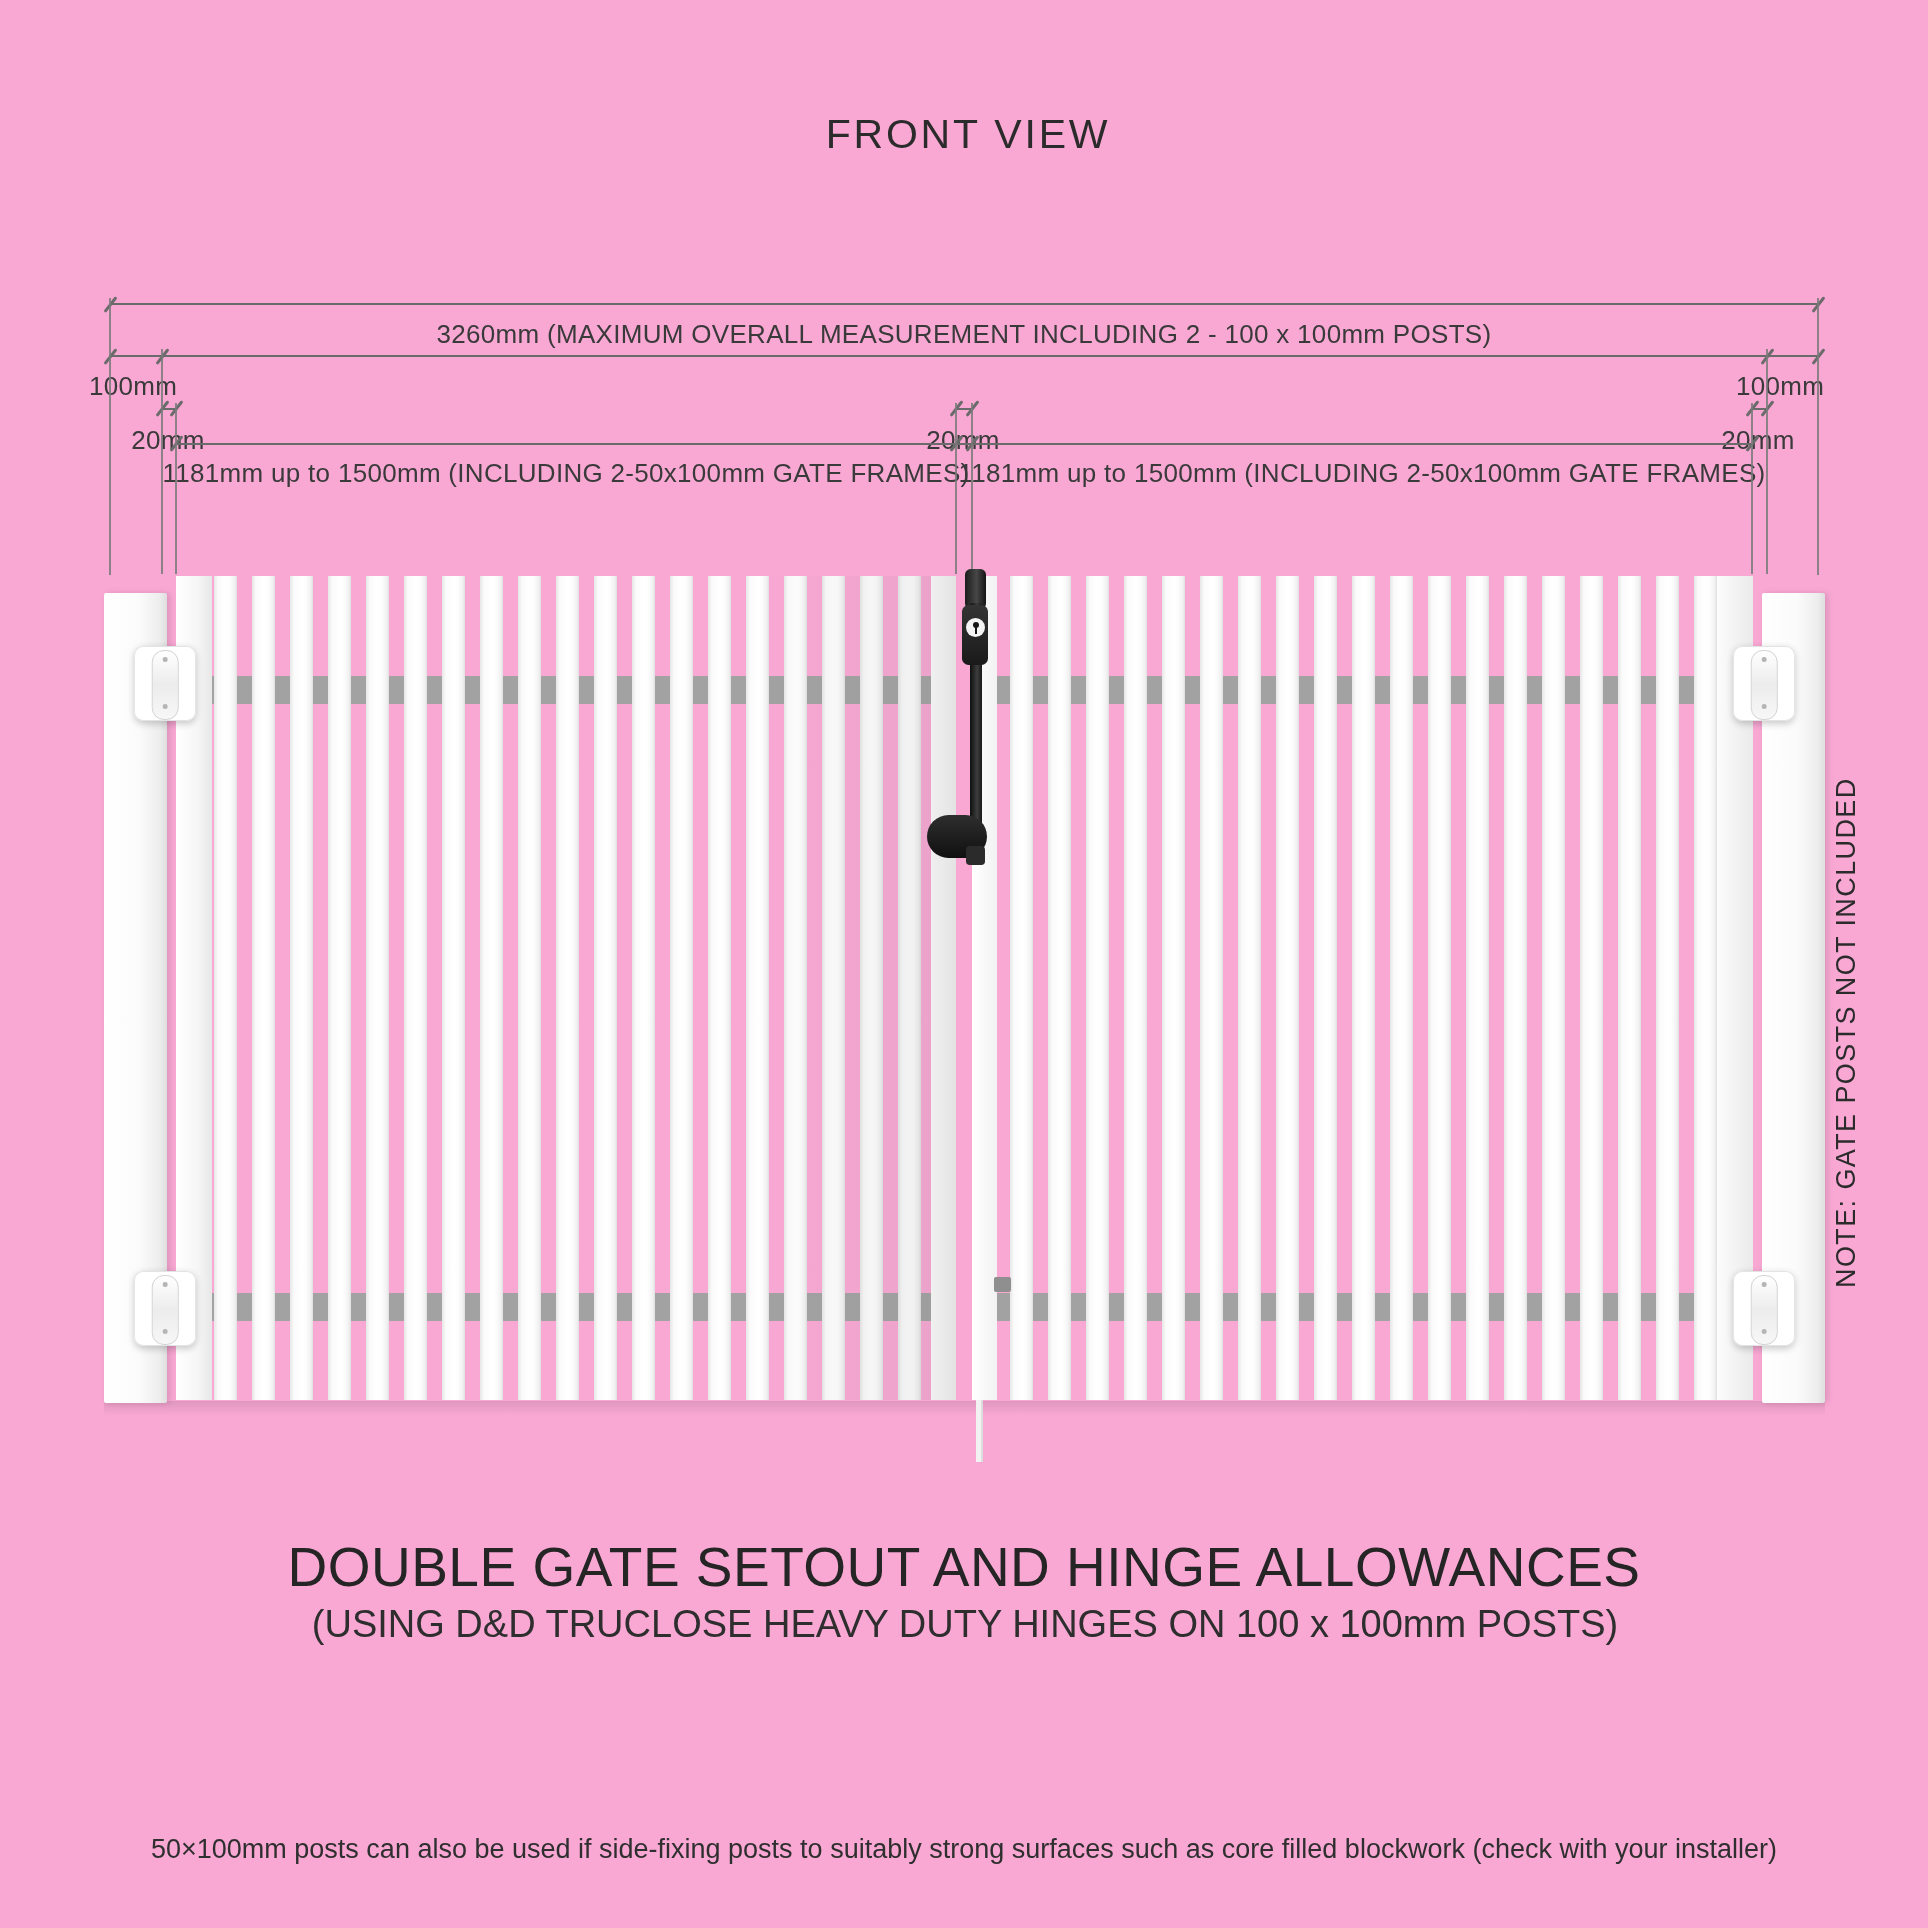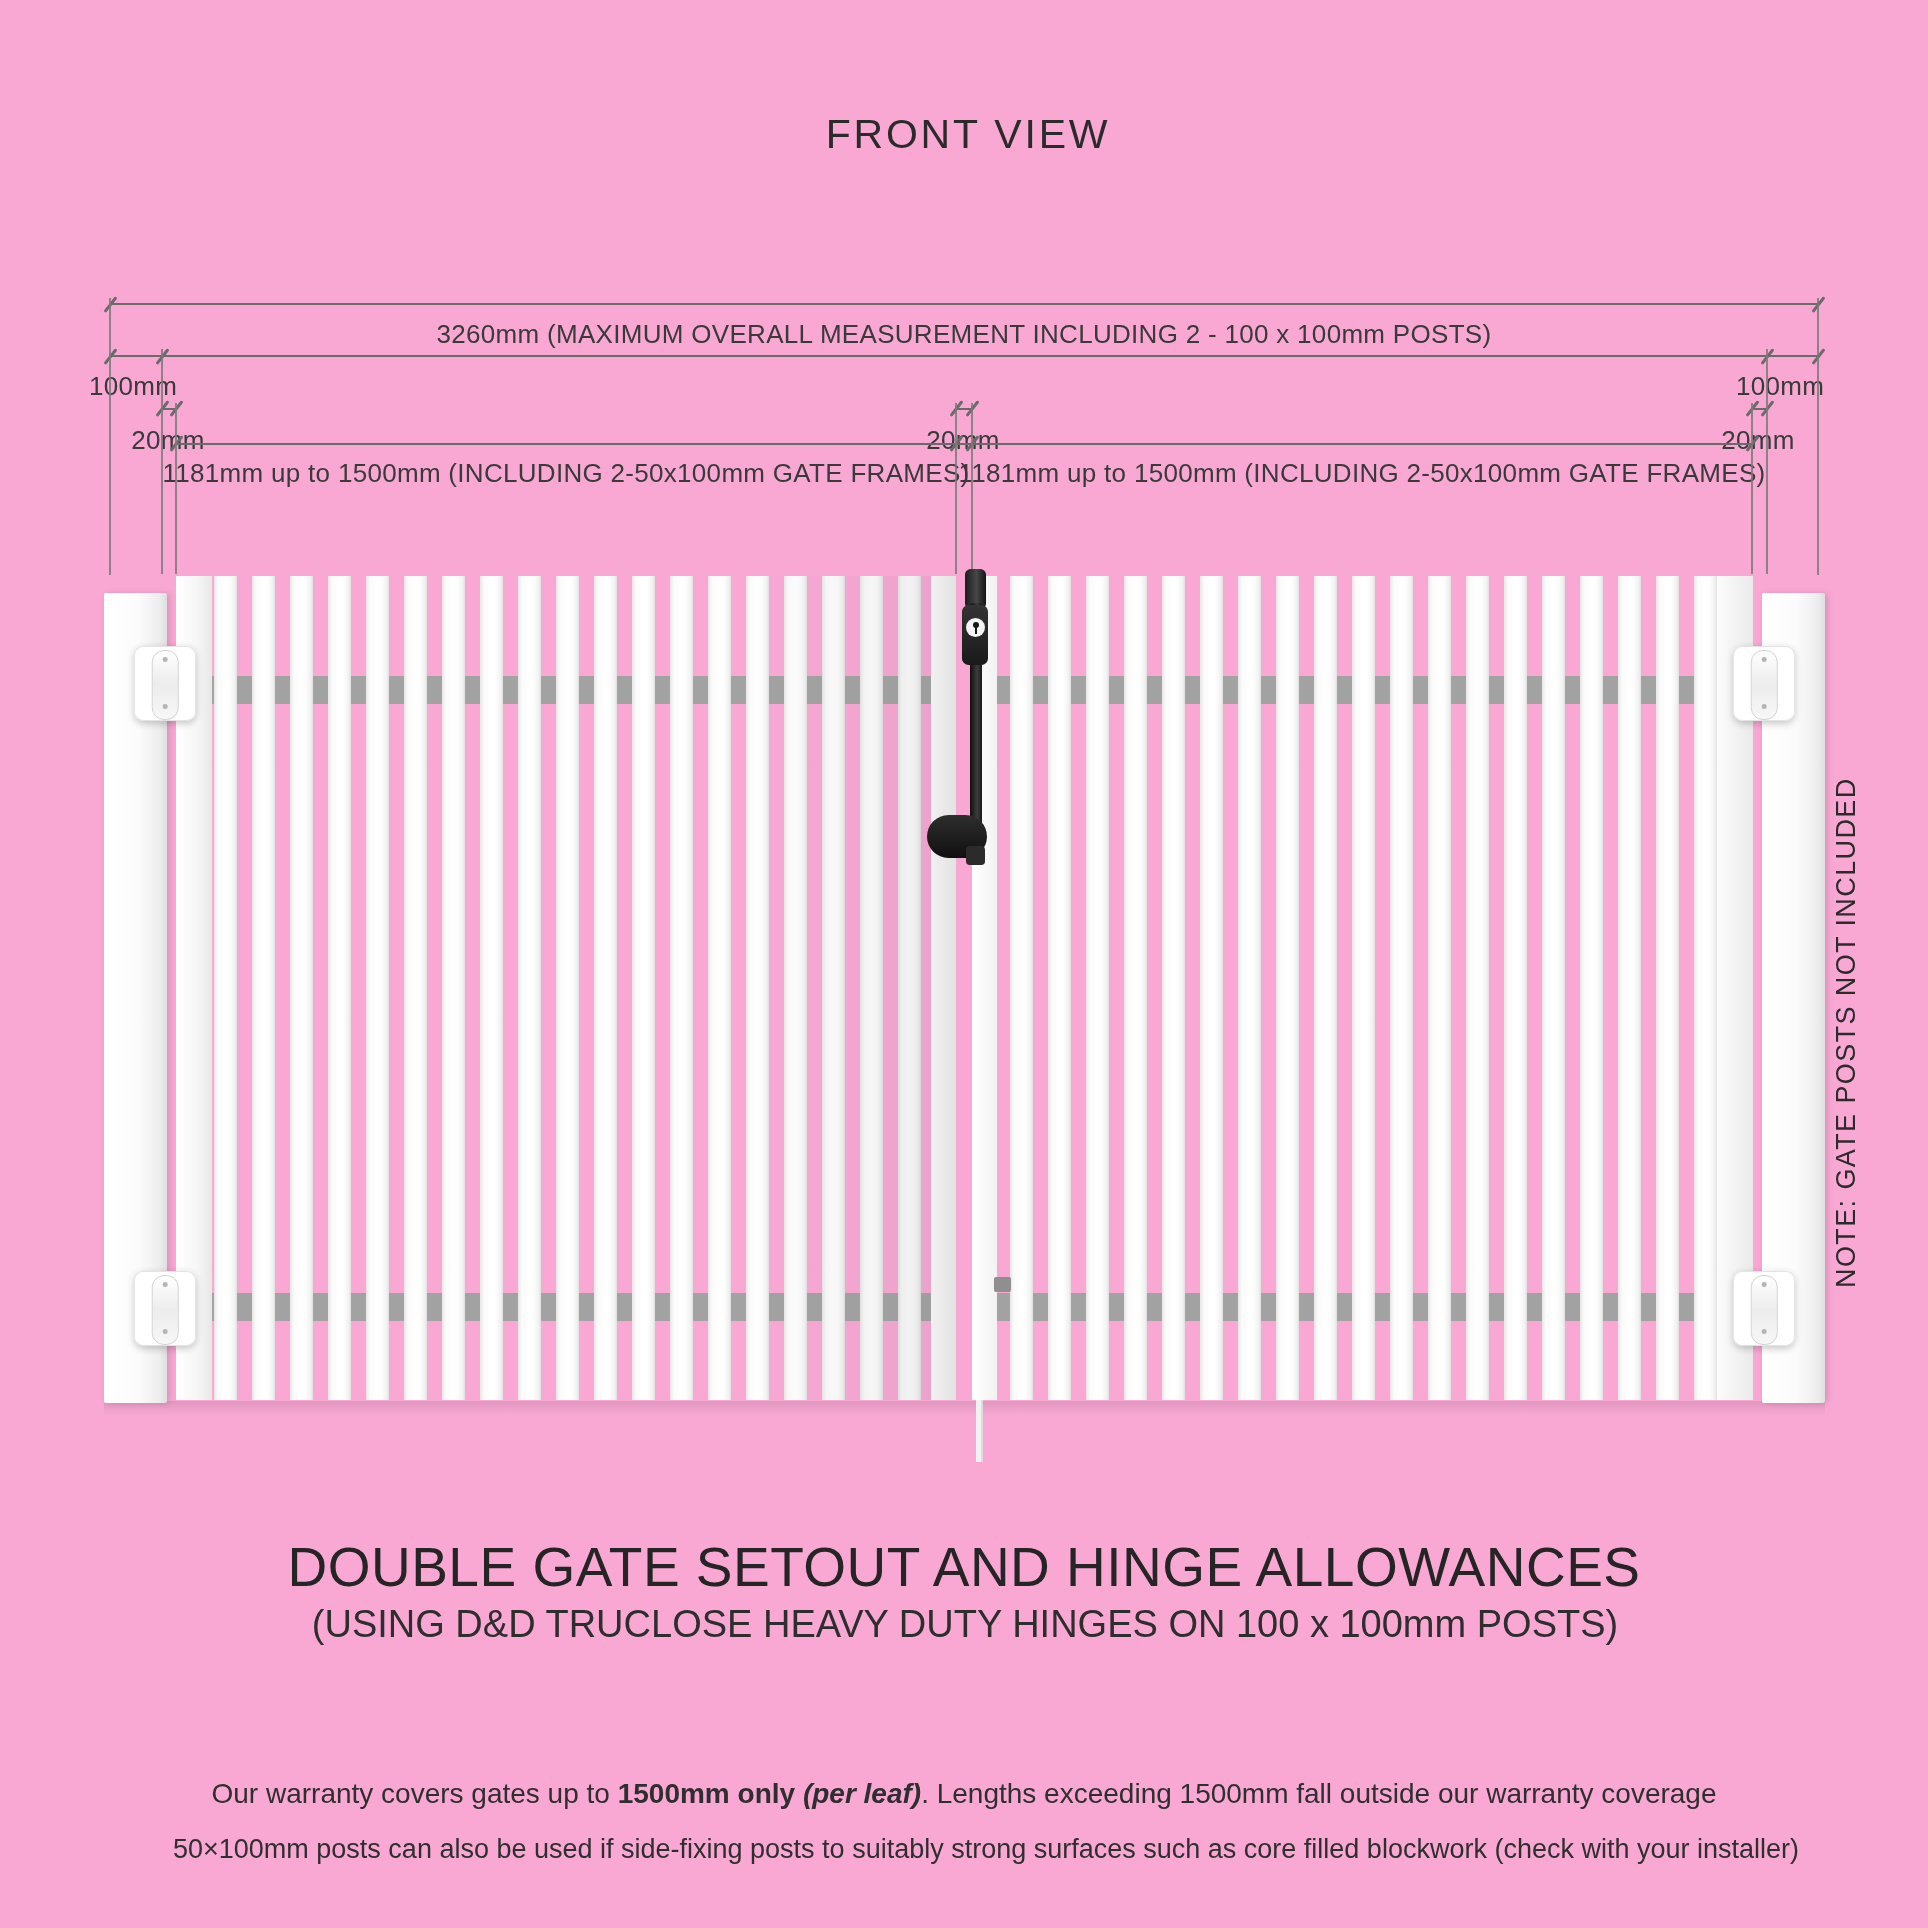--- a/index.html
+++ b/index.html
@@ -7,21 +7,21 @@
           font-family:"Liberation Sans","DejaVu Sans",sans-serif;color:#333;}
   .abs{position:absolute;}
   .ctr{transform:translateX(-50%);white-space:nowrap;}
 
   
   .view-title{font-size:41px;letter-spacing:2.8px;color:#2b2b2b;}
   .dim-label{font-size:26px;color:#3a3a3a;letter-spacing:0.3px;margin-top:46px;}
   .big-title{font-size:55px;color:#252525;letter-spacing:0.5px;}
   .sub-title{font-size:38px;color:#2e2e2e;}
   .note-line{font-size:28px;color:#2f2f2f;}
-  .note-line3{font-size:27px;color:#2f2f2f;margin-left:22px;}
+  .note-line3{font-size:27px;color:#2f2f2f;}
   .side-note{writing-mode:vertical-rl;transform:rotate(180deg);font-size:27px;color:#2b2b2b;
              letter-spacing:1.4px;white-space:nowrap;}
 
   
   .dim-line{position:absolute;height:1.9px;background:#6b6b6b;}
   .ext-line{position:absolute;width:1.9px;background:#7a7a7a;opacity:.85;}
   .tick{position:absolute;width:2.8px;height:19px;background:#6b6b6b;border-radius:1.9px;
         transform:rotate(38deg);}
 
   
@@ -169,18 +169,17 @@
   <div class="bolt-endcap"></div>
   <div class="bolt-keeper"></div>
   <div class="bolt-pin"></div>
 
   <div class="abs side-note" style="left:1831px;top:874px;height:414px;">NOTE: GATE POSTS NOT INCLUDED</div>
 
   <div class="abs ctr big-title" style="left:964px;top:1535px;">DOUBLE GATE SETOUT AND HINGE ALLOWANCES</div>
   <div class="abs ctr sub-title" style="left:965px;top:1603px;">(USING D&amp;D TRUCLOSE HEAVY DUTY HINGES ON 100 x 100mm POSTS)</div>
 
 
-  <div class="abs ctr note-line" style="left:964px;top:1778px;"><span>Our warranty covers gates up to </span><b>1500mm only </b><b><i>(per leaf)</i></b><span>. Lengths exceeding 1500mm fall outside our warranty coverage</span></div>
 
   <div class="abs ctr note-line3" style="left:964px;top:1834px;">50×100mm posts can also be used if side-fixing posts to suitably strong surfaces such as core filled blockwork (check with your installer)</div>
 
 </div>
 
 
 </body></html>

